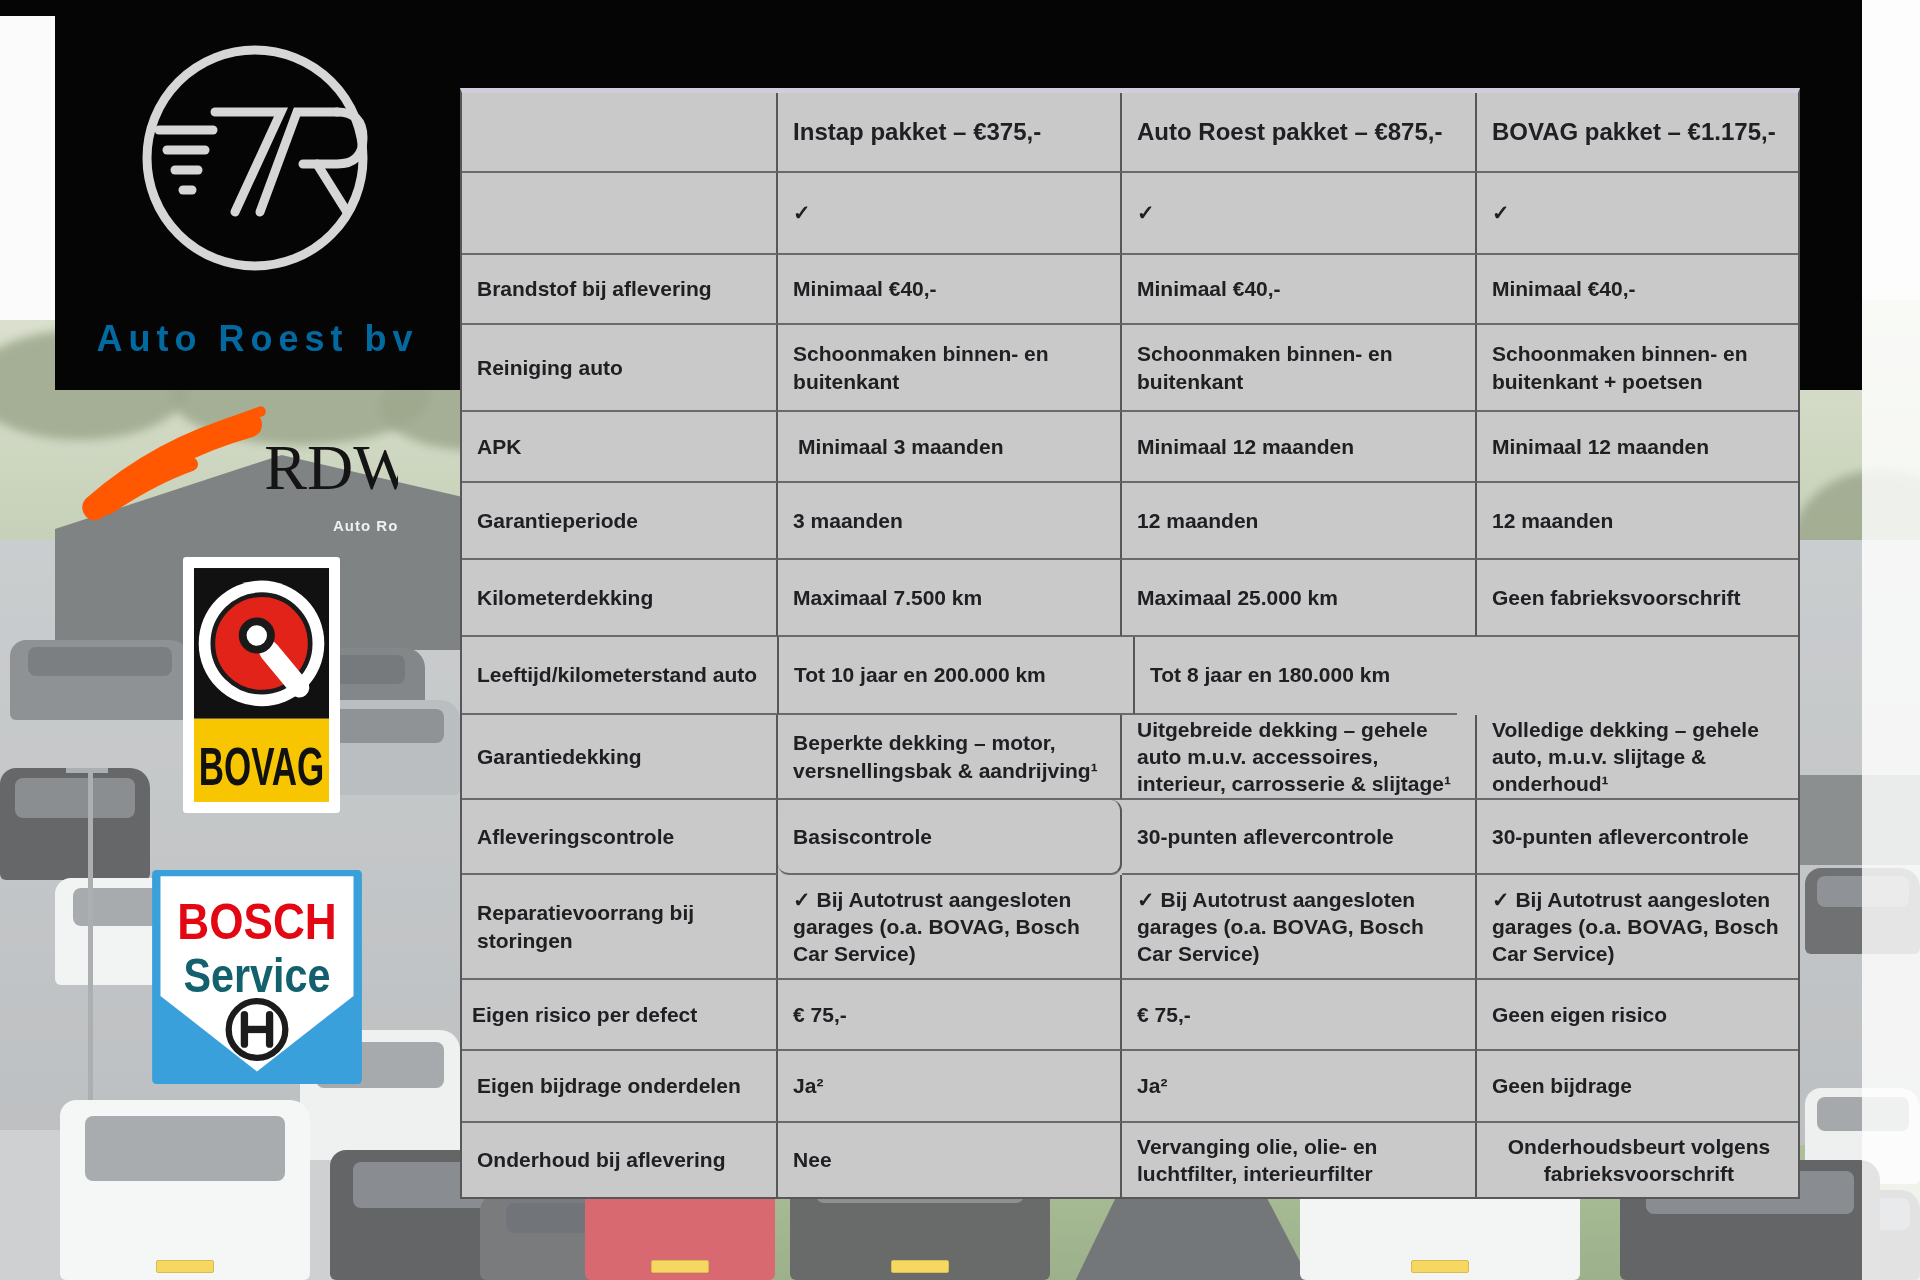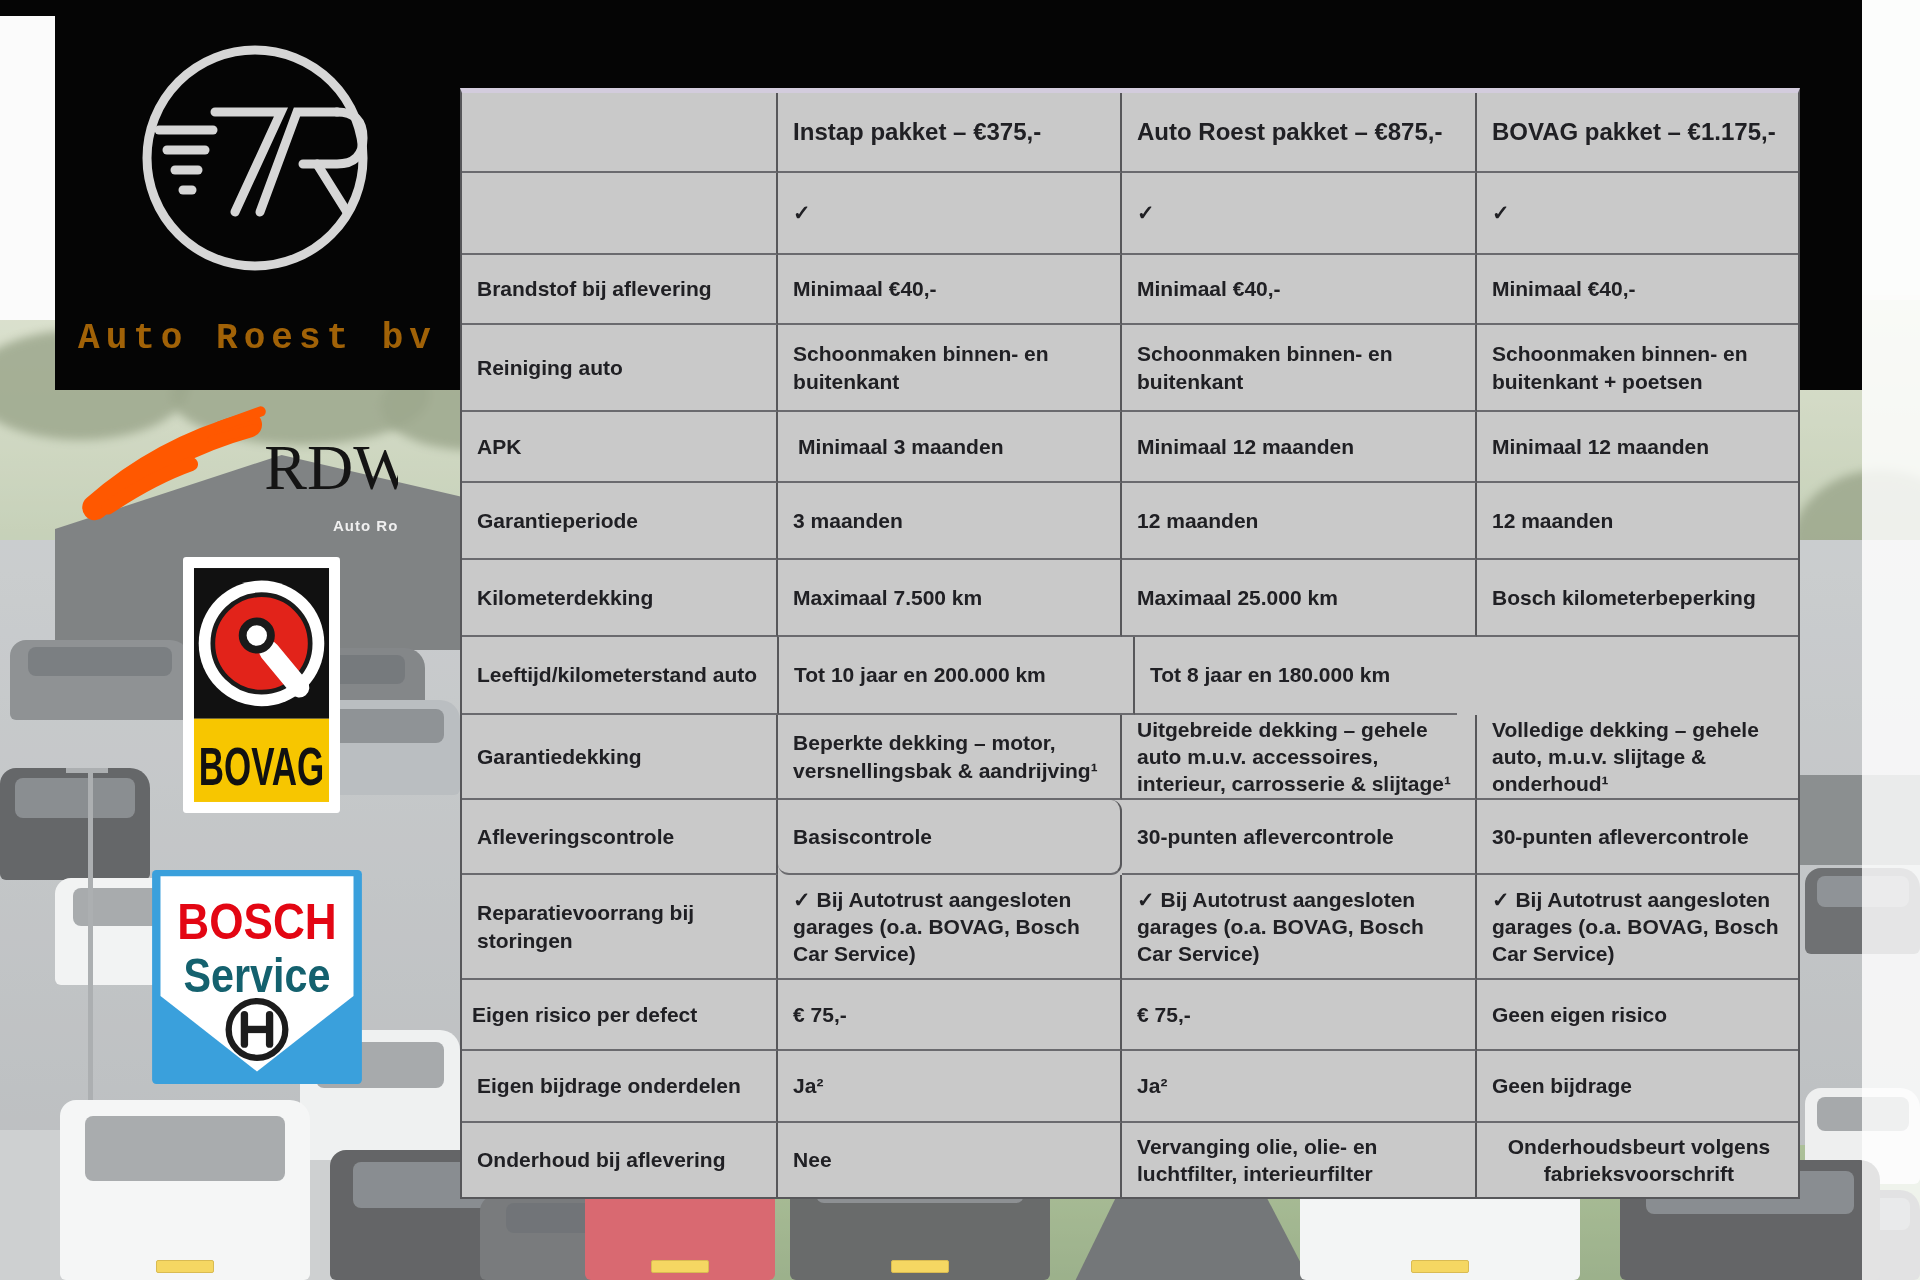--- a/index.html
+++ b/index.html
@@ -36,22 +36,22 @@
   #topbar{left:440px;top:0;width:1422px;height:88px;}
   #leftbox{left:55px;top:0;width:405px;height:390px;}
   #rightbox{left:1800px;top:0;width:62px;height:390px;}
   .whitestrip{position:absolute;background:rgba(255,255,255,.82);z-index:2;}
   #leftmargin{left:0;top:16px;width:55px;height:304px;background:#fbfbfb;}
   #rightmargin{left:1862px;top:0;width:58px;height:1280px;}
 
   
   .logo{position:absolute;z-index:3;}
   #ar-logo{left:55px;top:0;width:405px;height:390px;z-index:3;}
-  .dealer-name{position:absolute;left:0;right:0;top:318px;text-align:center;color:#a16207;
-               font-size:36px;font-weight:700;letter-spacing:6px;font-family:Liberation Mono, monospace;}
+  .dealer-name{position:absolute;left:0;right:0;top:318px;text-align:center;color:#0369a1;
+               font-size:36px;font-weight:700;letter-spacing:6px;font-family:Liberation Sans, sans-serif;}
   #rdw-logo{left:78px;top:400px;width:320px;height:135px;}
   #bovag-logo{left:183px;top:557px;width:177px;height:256px;}
   #bosch-logo{left:152px;top:870px;width:210px;height:214px;}
 
   
   #pkg-table{position:absolute;left:460px;top:88px;width:1340px;z-index:4;
              border-top:5px solid #d3ccdd;border-left:2px solid #57575a;
              border-right:2px solid #57575a;border-bottom:2px solid #57575a;
              background:#c9c9c9;}
   .t-row{display:flex;}
@@ -242,21 +242,21 @@
       <div class="t-row" style="height: 77px;">
         <div class="t-cell" style="width: 317px;">Garantieperiode</div>
         <div class="t-cell" style="width: 345px;">3 maanden</div>
         <div class="t-cell" style="width: 356px;">12 maanden</div>
         <div class="t-cell" style="width: 322px;">12 maanden</div>
       </div>
       <div class="t-row" style="height: 77px;">
         <div class="t-cell" style="width: 317px;">Kilometerdekking</div>
         <div class="t-cell" style="width: 345px;">Maximaal 7.500 km</div>
         <div class="t-cell" style="width: 356px;">Maximaal 25.000 km</div>
-        <div class="t-cell" style="width: 322px;">Bosch kilometerbeperking</div>
+        <div class="t-cell" style="width: 322px;">Geen fabrieksvoorschrift</div>
       </div>
       <div class="t-row" style="height: 78px;">
         <div class="t-cell" style="width: 317px;">Leeftijd/kilometerstand auto</div>
         <div class="t-cell" style="width: 356px;">Tot 10 jaar en 200.000 km</div>
         <div class="t-cell" style="width: 322px;">Tot 8 jaar en 180.000 km</div>
       </div>
       <div class="t-row" style="height: 85px;">
         <div class="t-cell" style="width: 317px; text-align: right;">Garantiedekking</div>
         <div class="t-cell" style="width: 345px;">Beperkte dekking – motor, versnellingsbak &amp; aandrijving¹</div>
         <div class="t-cell" style="width: 356px;">Uitgebreide dekking – gehele auto m.u.v. accessoires, interieur, carrosserie &amp; slijtage¹</div>

